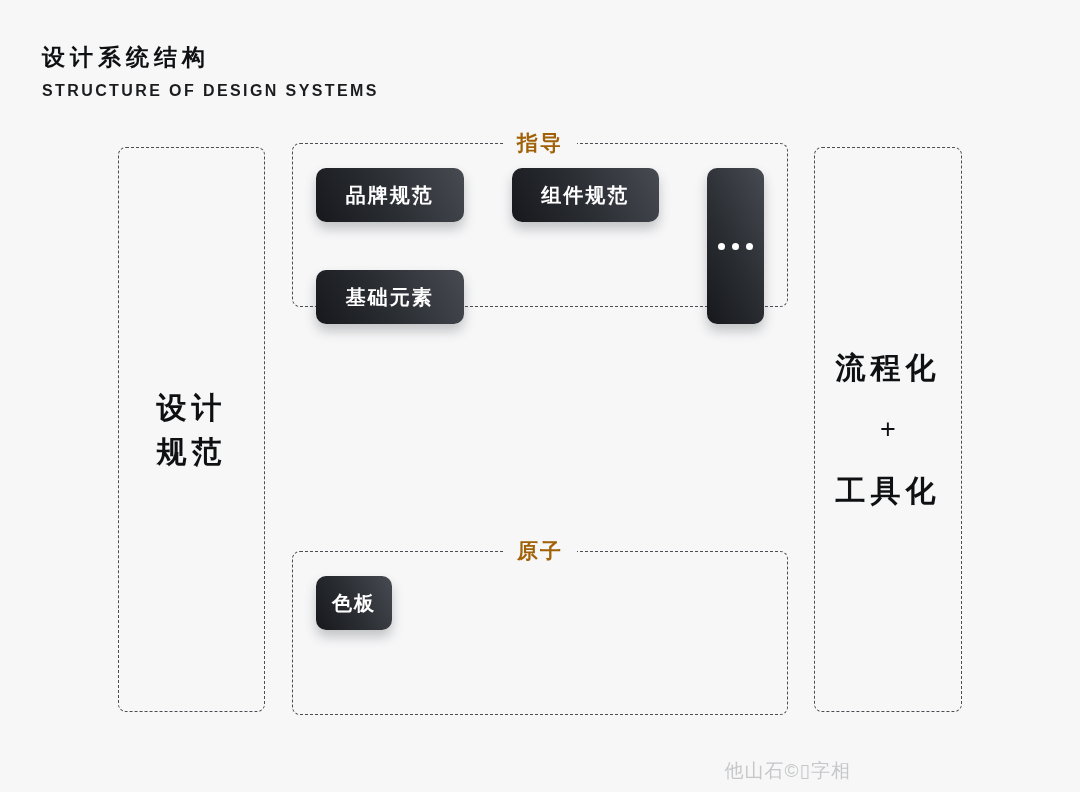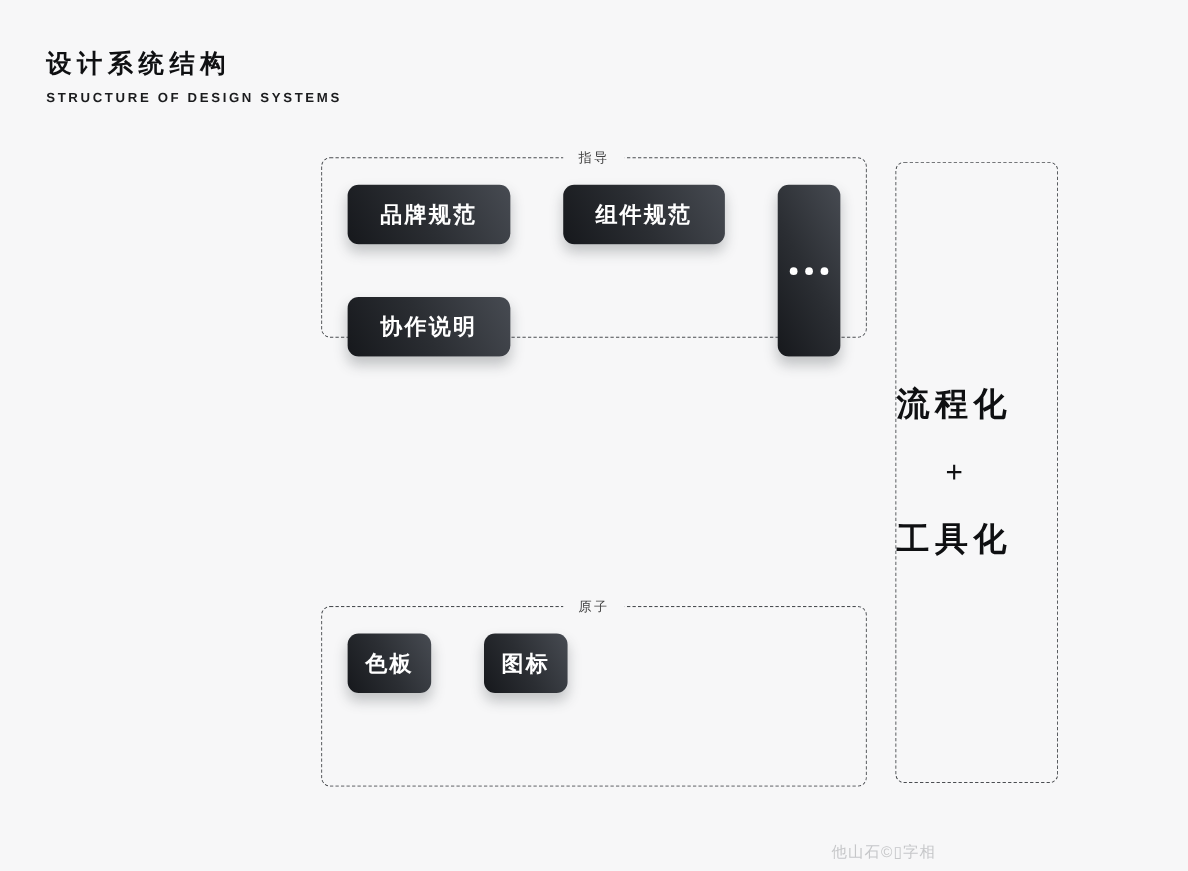--- a/index.html
+++ b/index.html
@@ -17,33 +17,33 @@
   }
 
   
   .header { position: absolute; left: 42px; top: 42px; }
   .header h1 {
     font-size: 23px; font-weight: 800; letter-spacing: 5px;
     color: #0f1012;
   }
   .header .subtitle {
     margin-top: 9px;
-    font-size: 12px; font-weight: 700; letter-spacing: 2.4px;
+    font-size: 16px; font-weight: 700; letter-spacing: 2.4px;
     color: #1b1c1e;
   }
 
   
   .dashed {
     position: absolute;
     border: 1.6px dashed #4a4d51;
     border-radius: 8px;
     background: transparent;
   }
   .side-panel {
-    display: flex; align-items: center; justify-content: flex-start;
+    display: flex; align-items: center; justify-content: center;
     text-align: center;
   }
   .side-panel .big-text {
     font-size: 30px; font-weight: 800; letter-spacing: 5px;
     line-height: 1.45; color: #0f1012;
   }
   #left-panel  { left: 118px; top: 147px; width: 147px; height: 565px; }
   #right-panel { left: 814px; top: 147px; width: 148px; height: 565px; }
   .plus-sign {
     font-size: 27px; font-weight: 400; letter-spacing: 0;
@@ -56,22 +56,22 @@
     border: 1.6px dashed #4a4d51; border-radius: 8px;
   }
   #group-guidance { top: 143px; }
   #group-patterns { top: 347px; }
   #group-atoms    { top: 551px; }
   .group-label {
     position: absolute; top: -12px; left: 50%;
     transform: translateX(-50%);
     background: #f7f7f8;
     padding: 0 14px;
-    font-size: 12px; font-weight: 400; letter-spacing: 2px;
-    line-height: 22px; color: #404040; white-space: nowrap;
+    font-size: 21px; font-weight: 700; letter-spacing: 2px;
+    line-height: 22px; color: #a16207; white-space: nowrap;
   }
   .group-grid {
     position: absolute; inset: 0;
     padding: 24px 23px 22px 23px;
     display: grid;
     grid-template-columns: 1fr 1fr 57px;
     grid-template-rows: 54px 54px;
     column-gap: 7px; row-gap: 10px; gap: 48px;
   }
   .group-grid.two-col { grid-template-columns: 1fr 1fr 1fr 1fr; }
@@ -89,55 +89,60 @@
     flex-direction: row; gap: 7px;
   }
   .dot {
     width: 7px; height: 7px; border-radius: 50%;
     background: #ffffff; display: inline-block;
   }
 
   
   .watermark {
     position: absolute; right: 14px; bottom: 8px;
-    font-size: 14px; letter-spacing: 1px;
+    font-size: 19px; letter-spacing: 1px;
     color: #c6c7c9;
   }
 </style>
 </head>
 <body>
 
 <div class="canvas">
 
   <div class="header">
     <h1>设计系统结构</h1>
     <div class="subtitle">STRUCTURE OF DESIGN SYSTEMS</div>
   </div>
 
+  <div class="dashed side-panel" id="left-panel">
+    <div class="big-text">
+      <div>设计</div>
+      <div>规范</div>
+    </div>
+  </div>
 
   <div class="group" id="group-guidance">
     <div class="group-label">指导</div>
     <div class="group-grid">
       <div class="pill">品牌规范</div>
       <div class="pill more">
         <span class="dot"></span>
         <span class="dot"></span>
         <span class="dot"></span>
       </div>
       <div class="pill">组件规范</div>
-      <div class="pill">协作说明</div>
+      <div class="pill">基础元素</div>
     </div>
   </div>
 
 
   <div class="group" id="group-atoms">
     <div class="group-label">原子</div>
     <div class="group-grid two-col">
       <div class="pill">色板</div>
-      <div class="pill">图标</div>
     </div>
   </div>
 
   <div class="dashed side-panel" id="right-panel">
     <div class="big-text">
       <div>流程化</div>
       <div class="plus-sign">+</div>
       <div>工具化</div>
     </div>
   </div>

